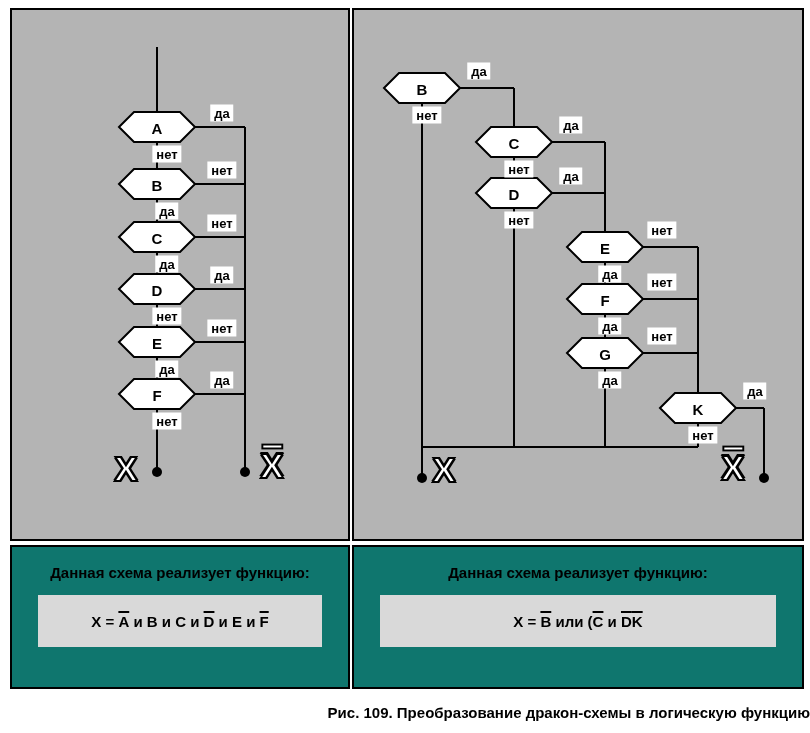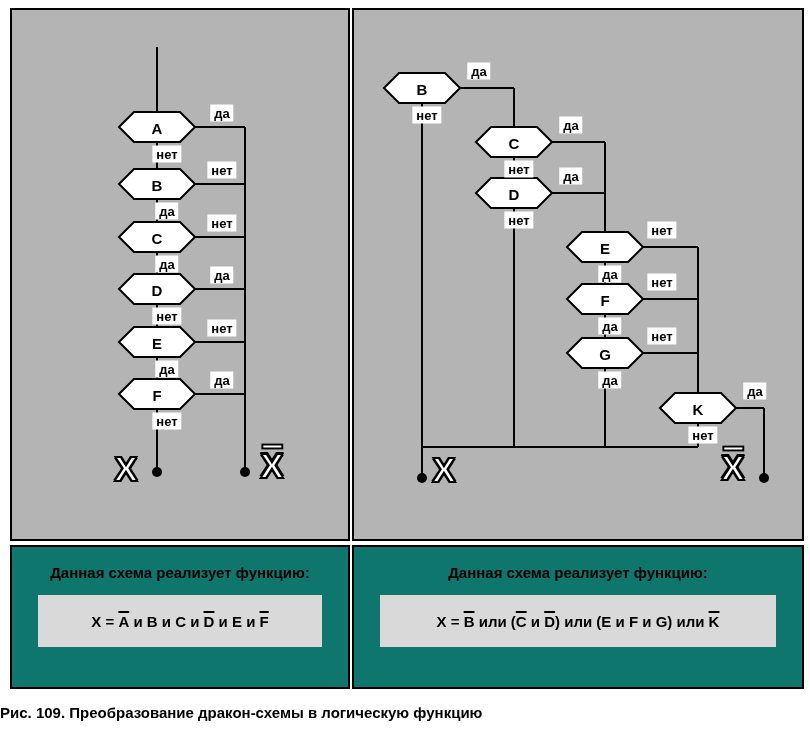--- a/index.html
+++ b/index.html
@@ -74,21 +74,21 @@
     white-space: pre-wrap;
   }
   .ov {
     text-decoration-line: overline;
     text-decoration-thickness: 1.5px;
     text-decoration-color: #000;
   }
 
   .caption {
     position: absolute; top: 704px; left: 0; width: 100%;
-    text-align: left; font-weight: bold; font-size: 15px; color: #000;
+    text-align: right; font-weight: bold; font-size: 15px; color: #000;
   }
 </style>
 </head>
 <body>
 
 <div class="page">
 
   <div id="panel-left" class="gpanel">
     <svg class="diagram" width="332" height="525">
         <path d="M145 37 V462" class="flow"></path>
@@ -190,17 +190,17 @@
       </div>
     </div>
 
   <div id="footer-left" class="wpanel">
     <div class="fheading">Данная схема реализует функцию:</div>
     <div class="fbox" id="formula-0"><span>X = </span><span class="ov">A</span><span> и B и C и </span><span class="ov">D</span><span> и E и </span><span class="ov">F</span></div>
   </div>
 
   <div id="footer-right" class="wpanel">
     <div class="fheading">Данная схема реализует функцию:</div>
-    <div class="fbox" id="formula-1"><span>X = </span><span class="ov">B</span><span> или (</span><span class="ov">C</span><span> и </span><span class="ov">D</span><span>) или (E и F и G) или </span><span class="ov">K</span></div>
+    <div class="fbox" id="formula-1"><span>X = </span><span class="ov">B</span><span> или (</span><span class="ov">C</span><span> и </span><span class="ov">D</span><span class="ov">K</span></div>
   </div>
 
   <div class="caption">Рис. 109. Преобразование дракон-схемы в логическую функцию</div>
 </div>
 
 </body></html>

